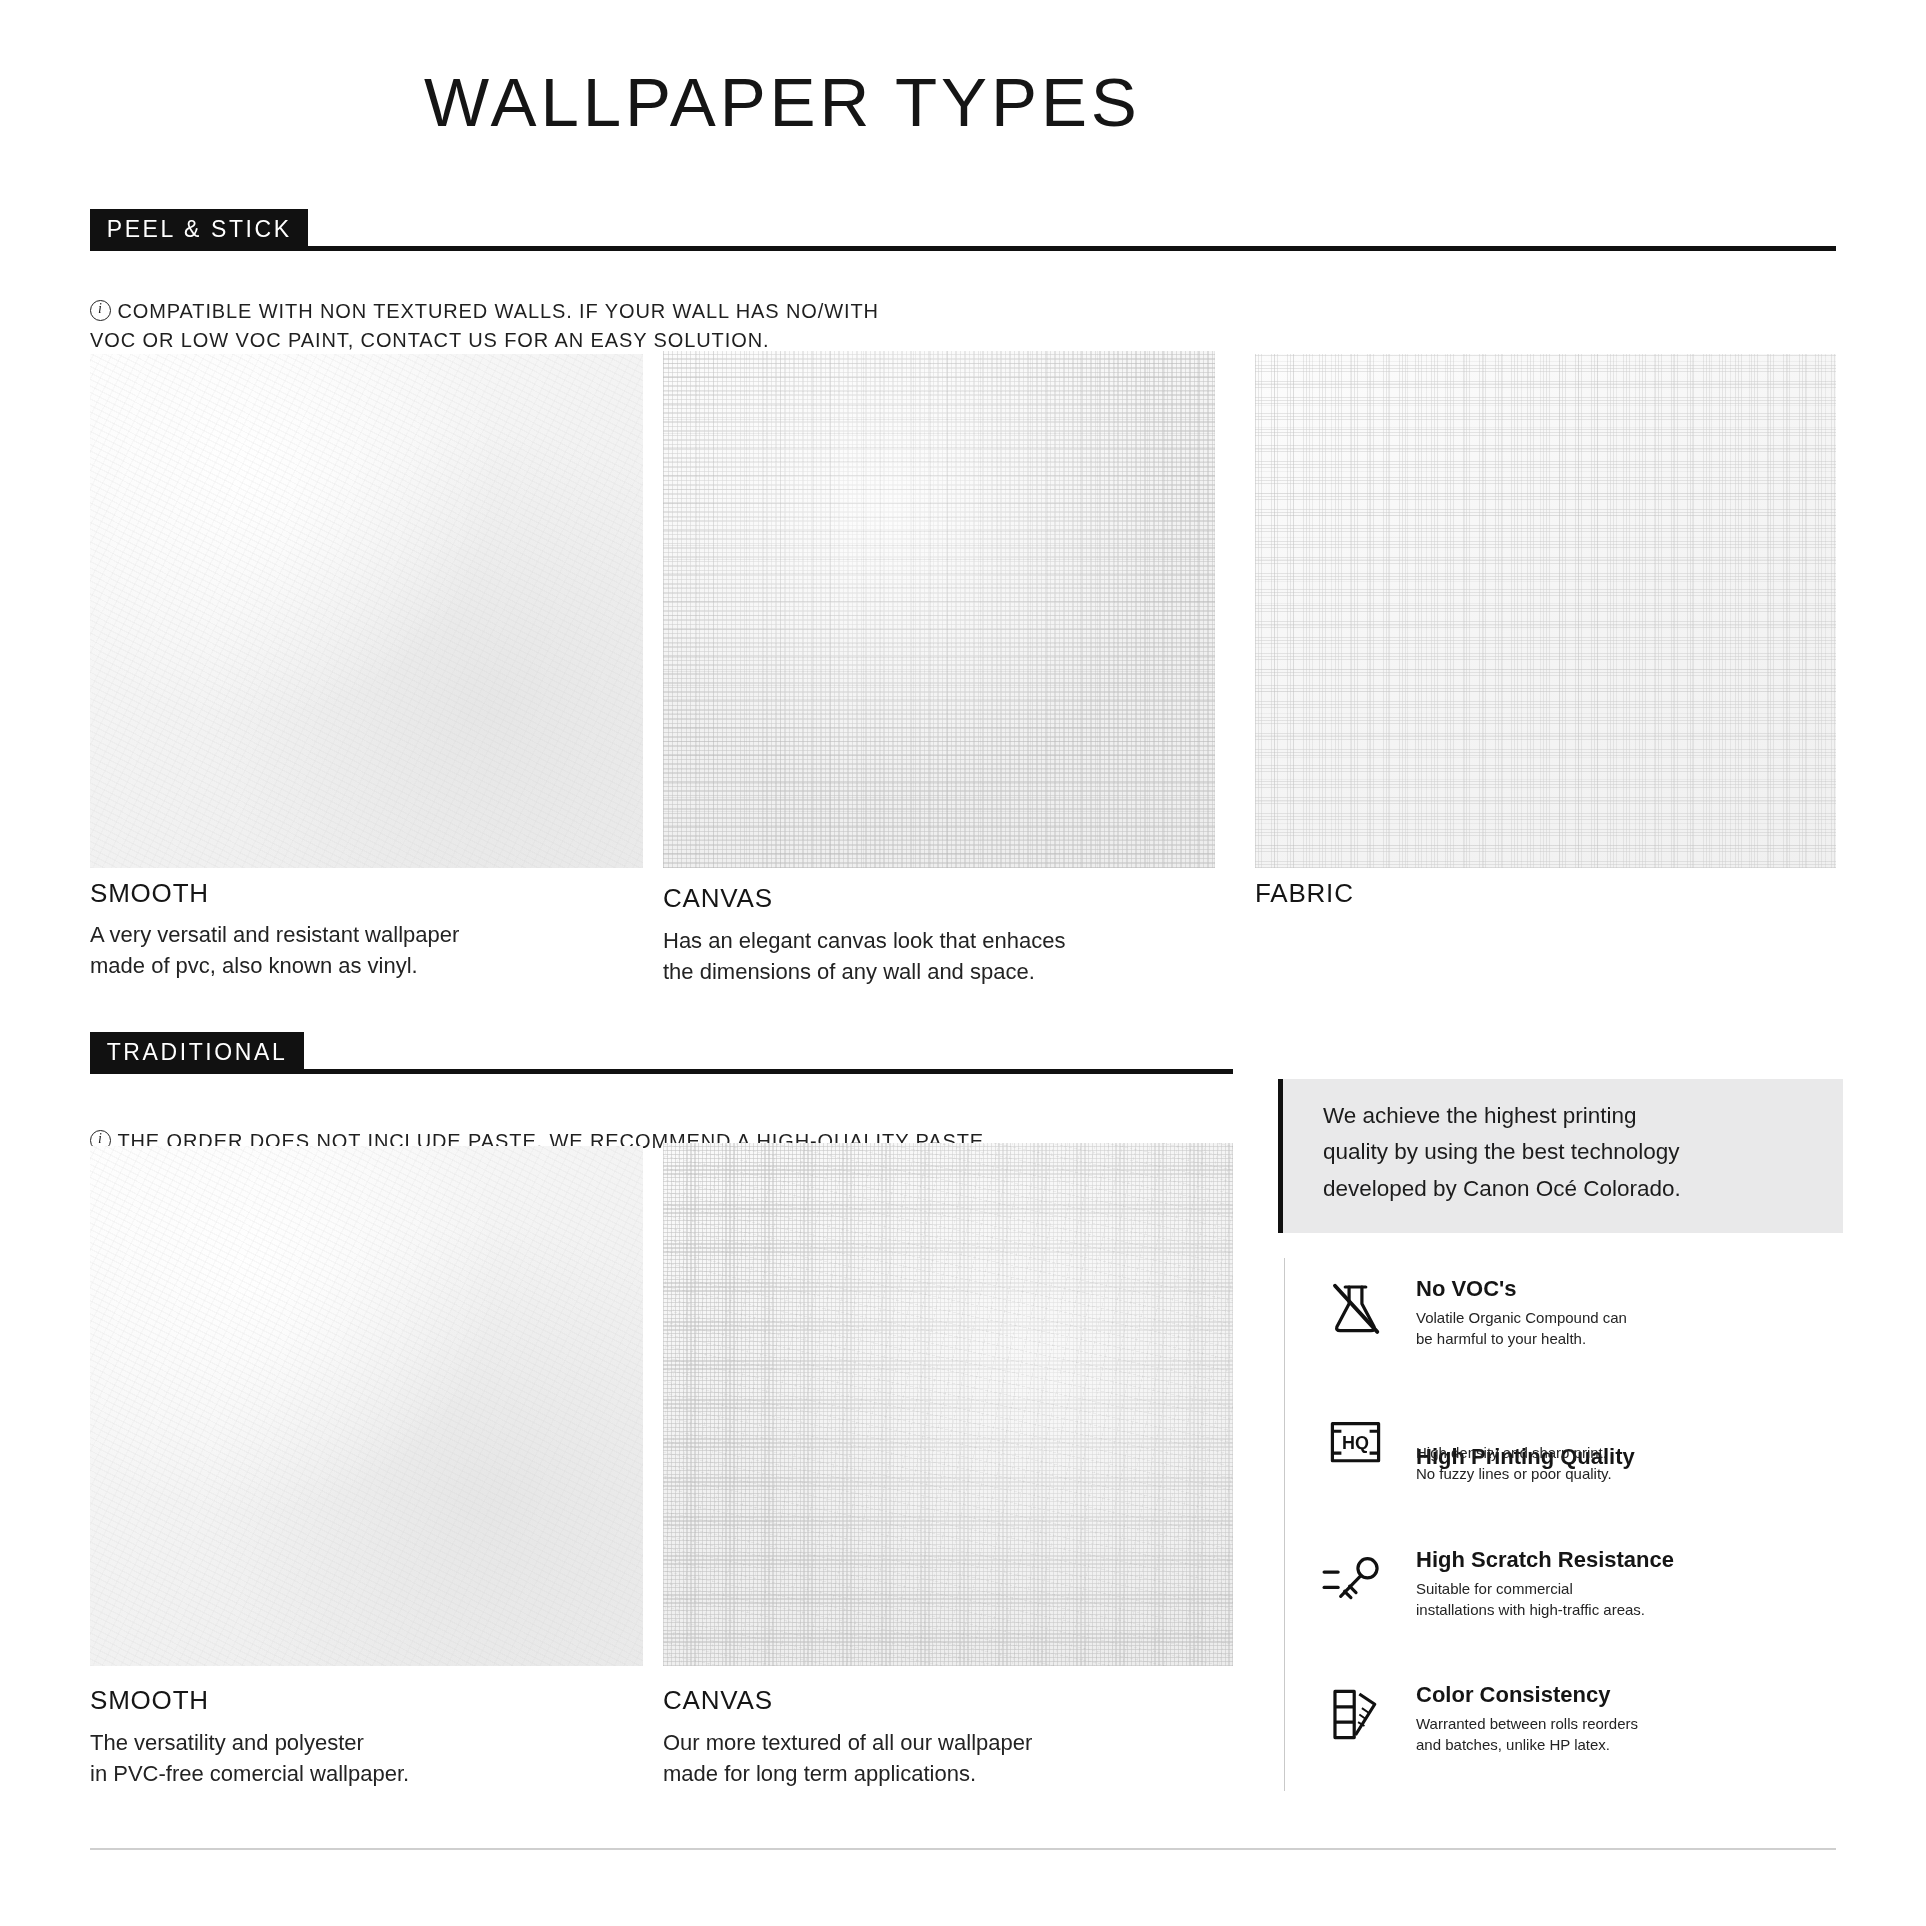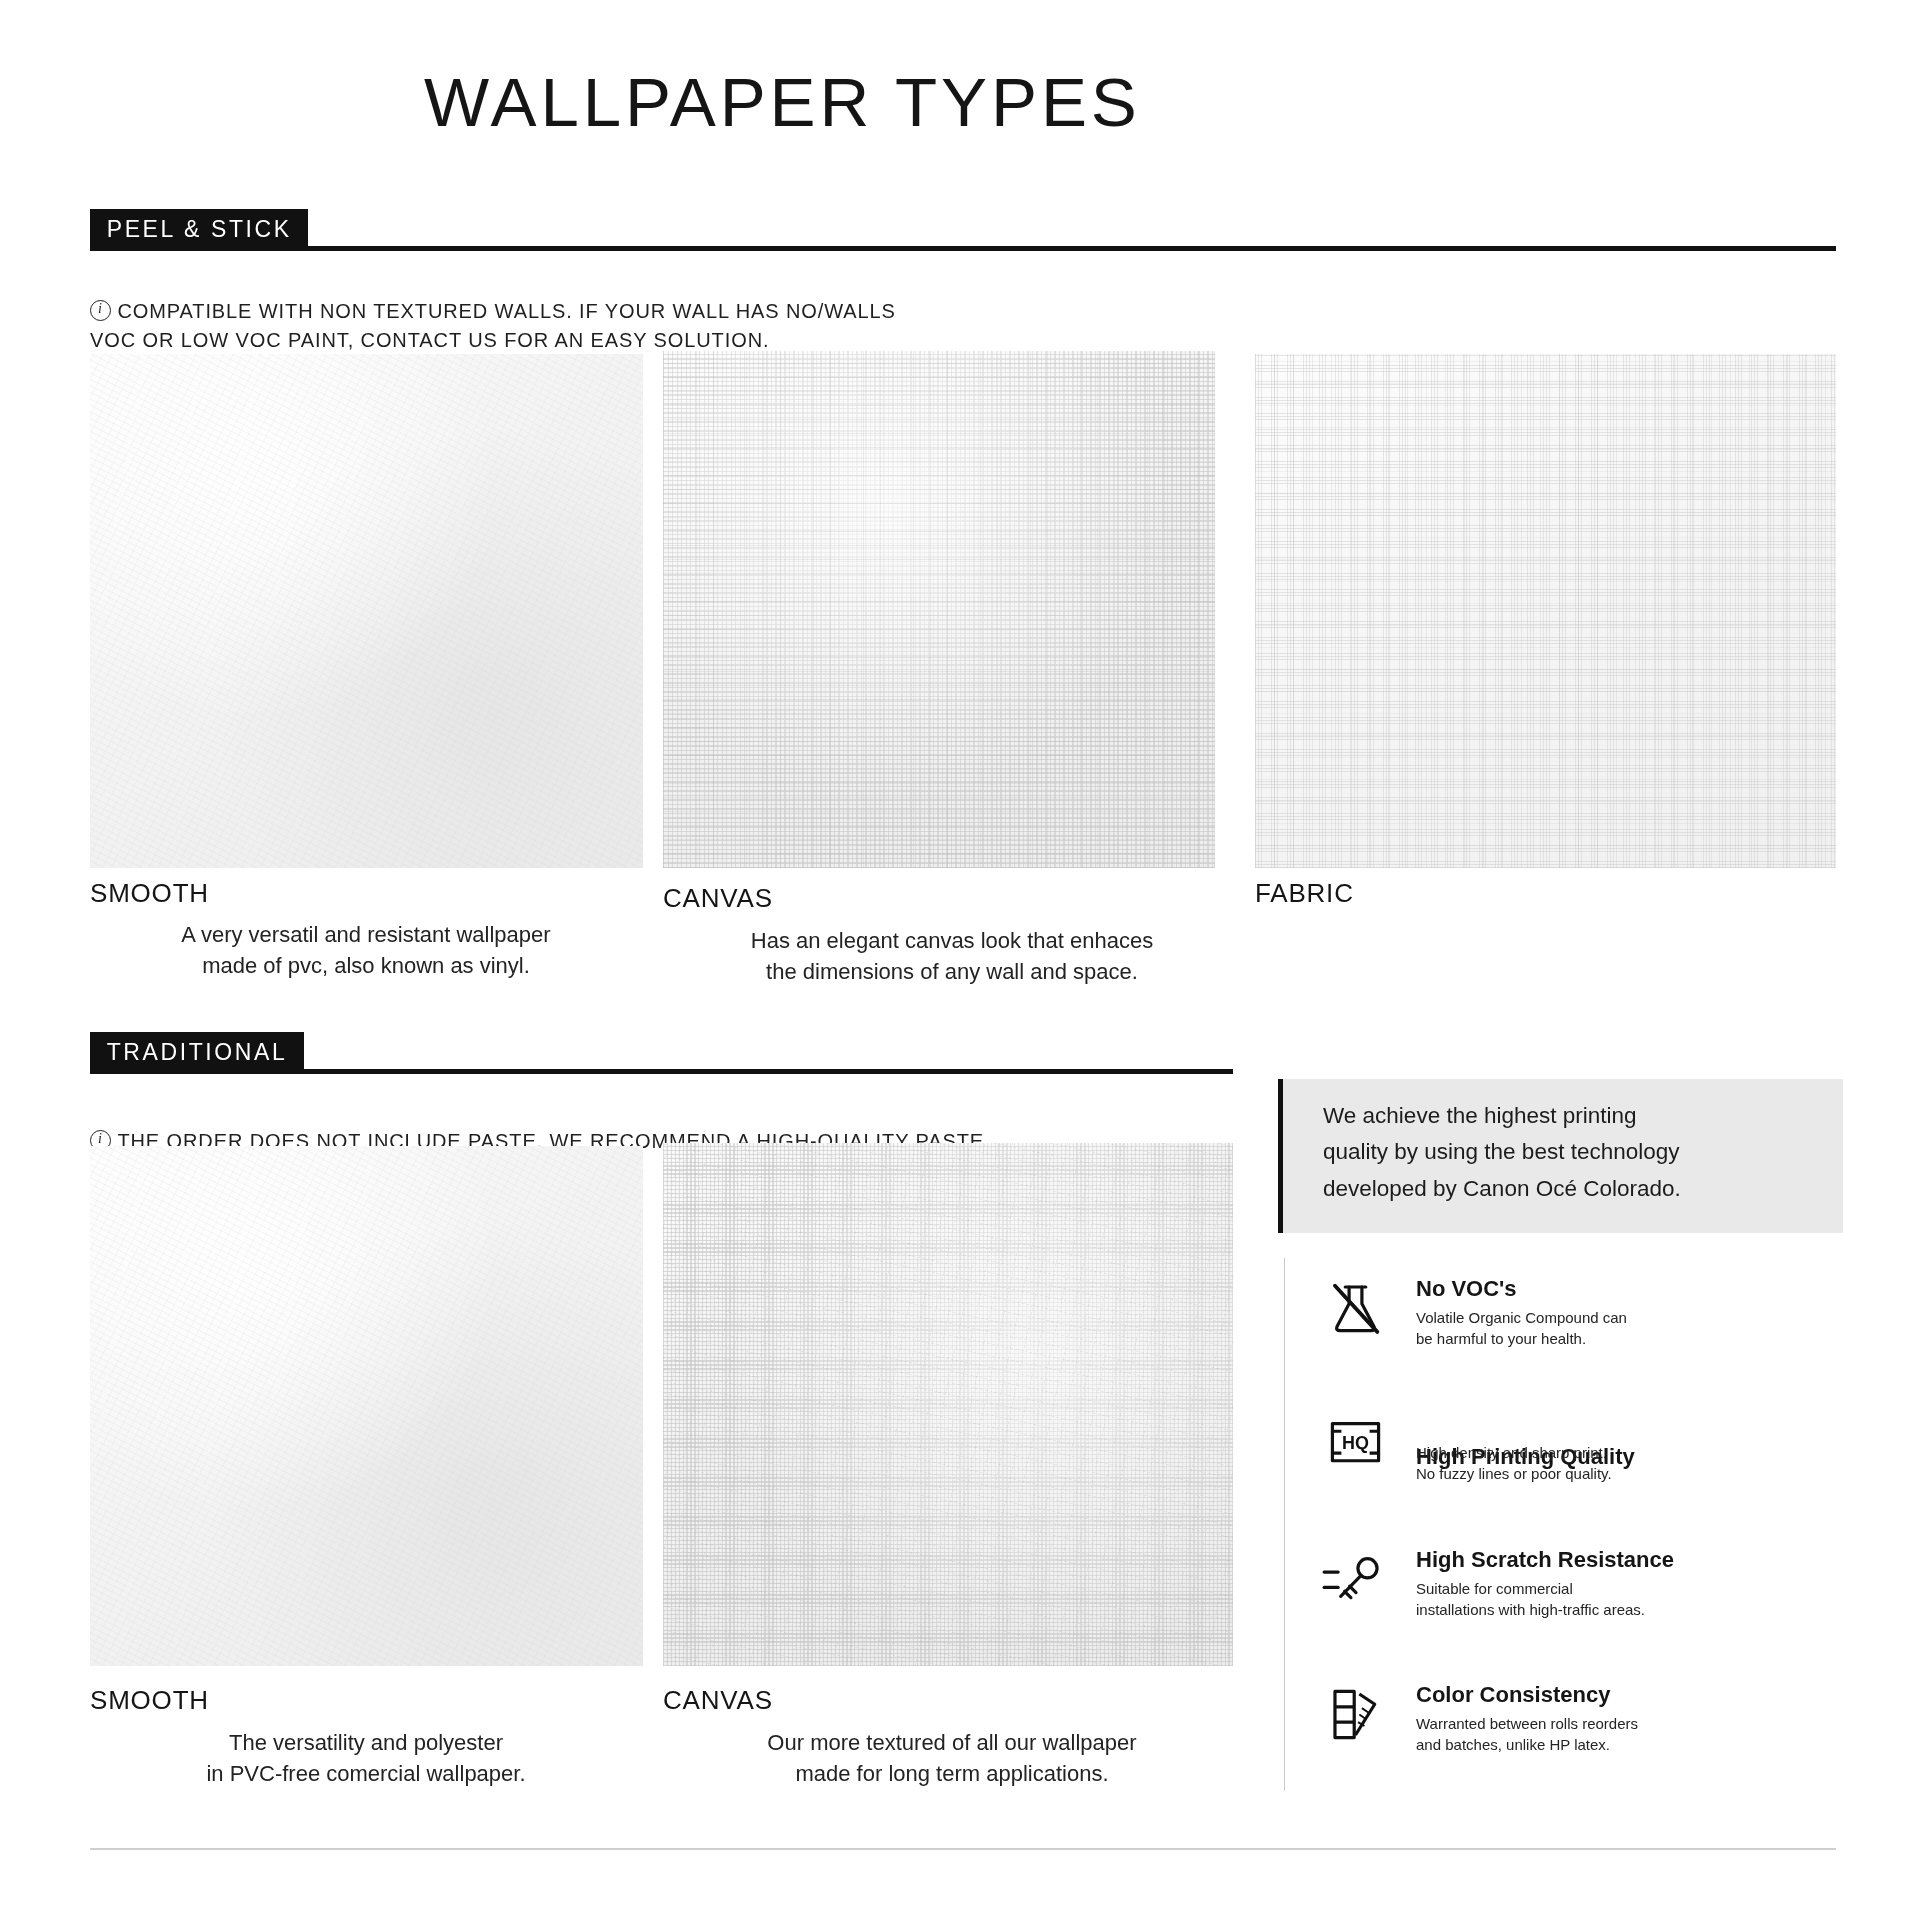--- a/index.html
+++ b/index.html
@@ -178,21 +178,20 @@
     font-weight: 400;
     color: #151515;
     white-space: nowrap;
   }
   .cap-body {
     position: absolute;
     font-size: 22px;
     line-height: 1.42;
     color: #232323;
     white-space: pre-line;
-    text-align: center;
   }
 
   
   .quote-box {
     position: absolute;
     background: #e9e9ea;
     border-left: 5.8px solid #111111;
     box-sizing: border-box;
   }
   .quote-text {
@@ -235,21 +234,21 @@
 <body>
 
 <div class="page">
 
   <div class="title">WALLPAPER TYPES</div>
 
   <div class="section-tag" style="left:90px; top:209px;">PEEL &amp; STICK</div>
   <div class="section-rule" style="left:90px; top:246px; width:1746px;"></div>
 
   <div class="note" style="left:90px; top:268px; width:1091px;">
-    <span class="info-ico"></span><span>COMPATIBLE WITH NON TEXTURED WALLS. IF YOUR WALL HAS NO/WALLS
+    <span class="info-ico"></span><span>COMPATIBLE WITH NON TEXTURED WALLS. IF YOUR WALL HAS NO/WITH
 VOC OR LOW VOC PAINT, CONTACT US FOR AN EASY SOLUTION.</span>
   </div>
 
   <div class="swatch" style="left:90px; top:354px; width:553px; height:514px;">
     <div class="tex tex-smooth"></div>
   </div>
   <div class="swatch" style="left:663px; top:351px; width:552px; height:517px;">
     <div class="tex tex-canvas"></div>
   </div>
   <div class="swatch" style="left:1255px; top:354px; width:581px; height:514px;">

